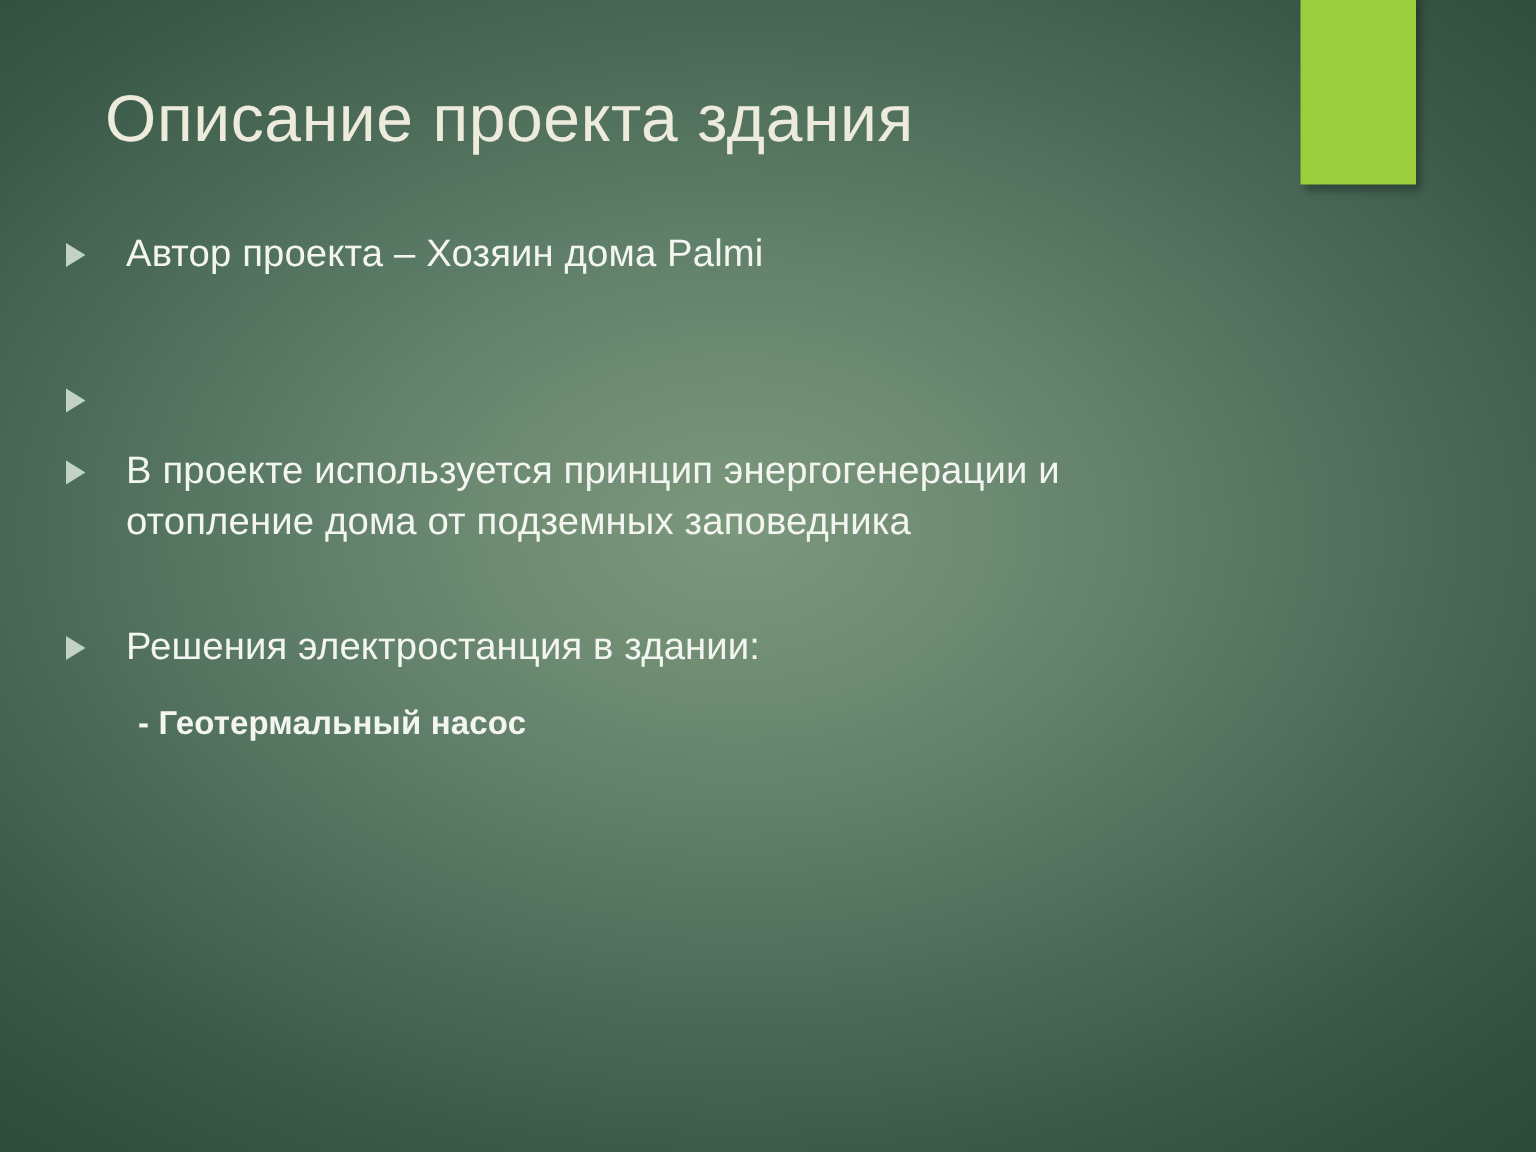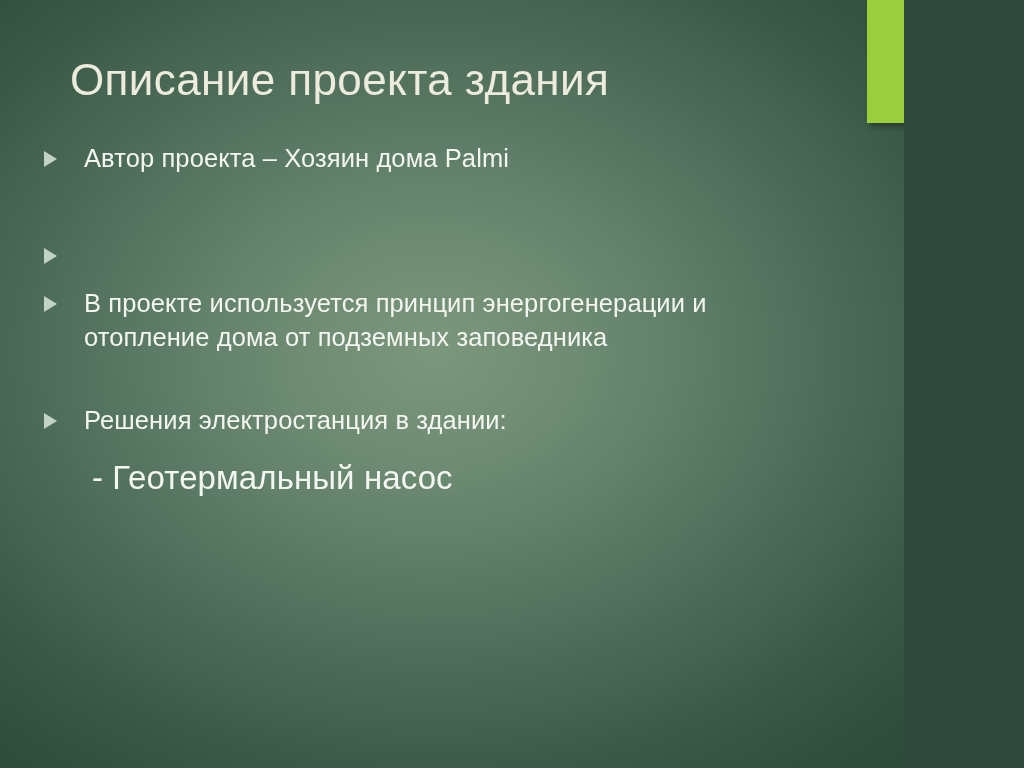--- a/index.html
+++ b/index.html
@@ -3,21 +3,21 @@
 <meta charset="utf-8">
 <style>
   html, body {
     margin: 0;
     padding: 0;
     background: #2f4a3c;
   }
 
   #slide {
     position: relative;
-    width: 904px;
+    width: 1024px;
     height: 768px;
     overflow: hidden;
     font-family: "Liberation Sans", sans-serif;
     
     background:
       radial-gradient(ellipse 78% 72% at 48% 46%,
         #7b977c 0%,
         #708d74 18%,
         #5e7d68 38%,
         #4b6b58 58%,
@@ -48,21 +48,21 @@
     font-weight: 300;
     letter-spacing: 0.4px;
     line-height: 1.15;
     white-space: nowrap;
   }
 
   
   #body-list {
     position: absolute;
     left: 38px;
-    top: 141px;
+    top: 152px;
     width: 965px;
   }
 
   .bullet-row {
     position: relative;
     display: block;
     padding-left: 46px;
     color: #f3f5f1;
     font-size: 25.5px;
     font-weight: 300;
@@ -85,22 +85,22 @@
 
   
   .gap-1 { height: 62px; }
   .gap-2 { height: 48px; }
   .gap-3 { height: 48px; }
 
   .sub-row {
     position: relative;
     padding-left: 54px;
     color: #f3f5f1;
-    font-size: 33px;
-    font-weight: 400;
+    font-size: 22px;
+    font-weight: 700;
     line-height: 1.36;
     letter-spacing: 0.1px;
   }
   .sub-gap-a { height: 18px; }
   .sub-gap-b { height: 17px; }
 </style>
 </head>
 <body>
 
 <div id="slide">

